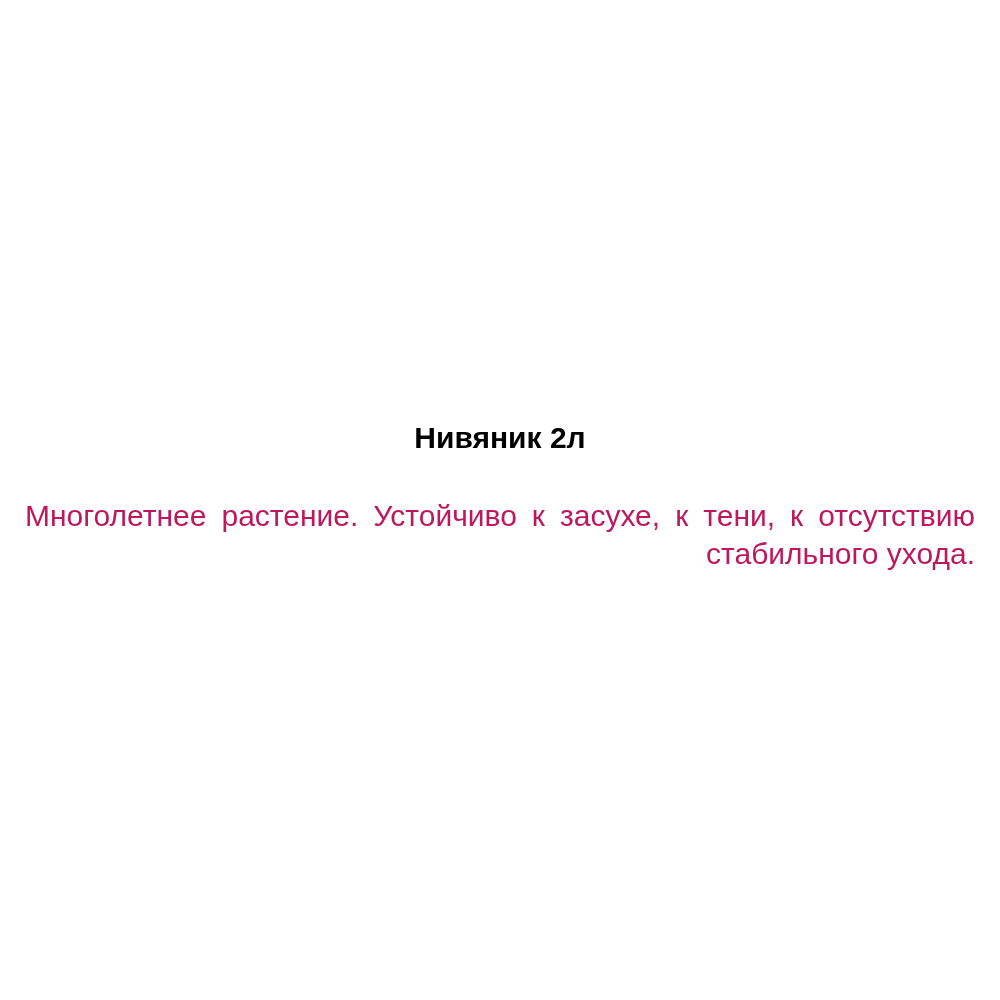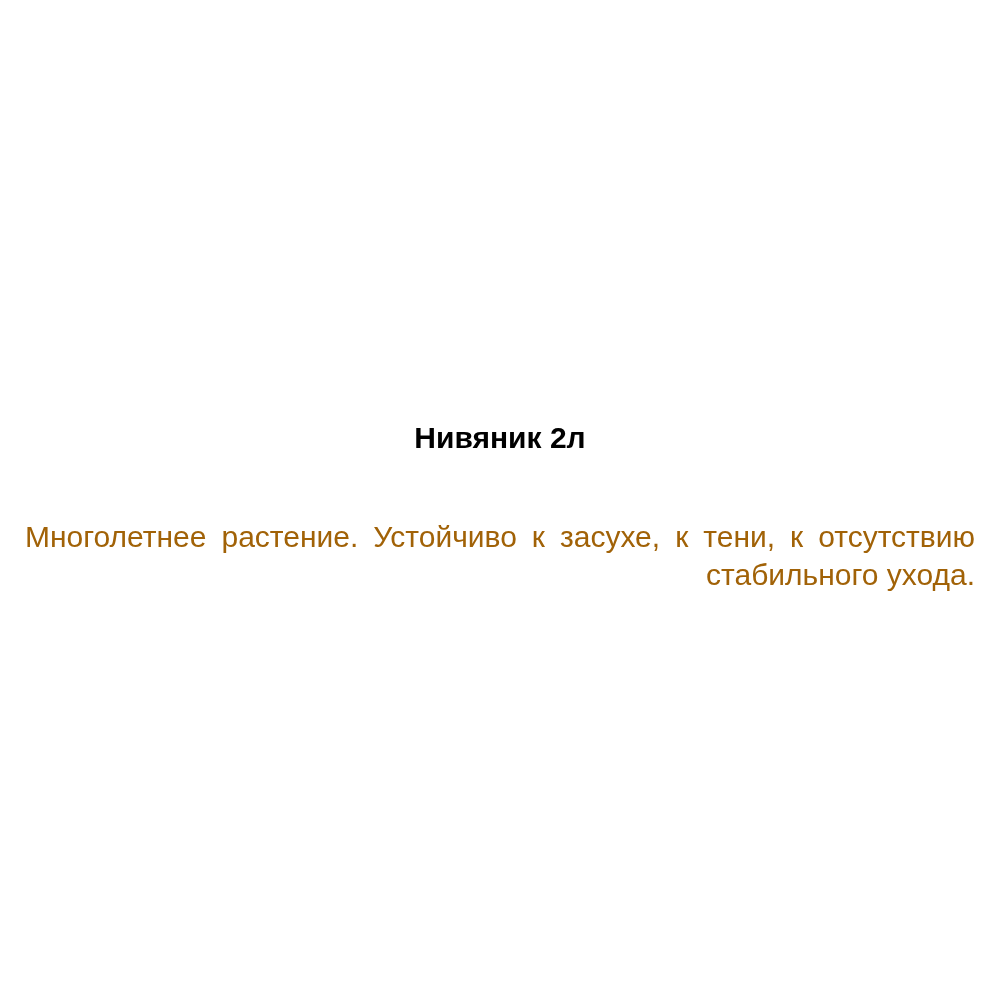--- a/index.html
+++ b/index.html
@@ -30,22 +30,21 @@
     color: #000000;
   }
 
   .para {
     position: absolute;
     top: 497px;
     left: 25px;
     width: 950px;
     font-size: 30px;
     line-height: 38px;
-    color: #a16207;
-    margin-top: 21px;
+    color: #be185d;
   }
 
   .para .line {
     display: block;
   }
 
   .para .line.justified {
     text-align: justify;
     text-align-last: justify;
   }

